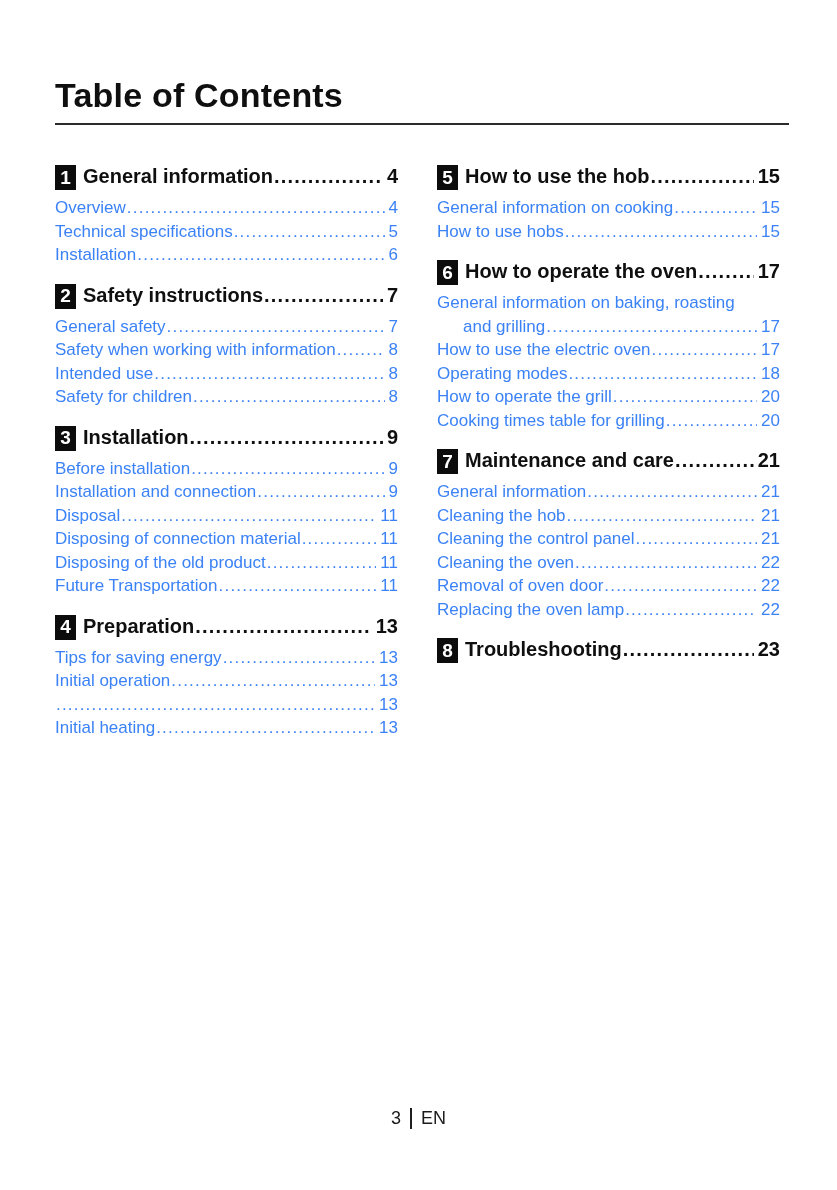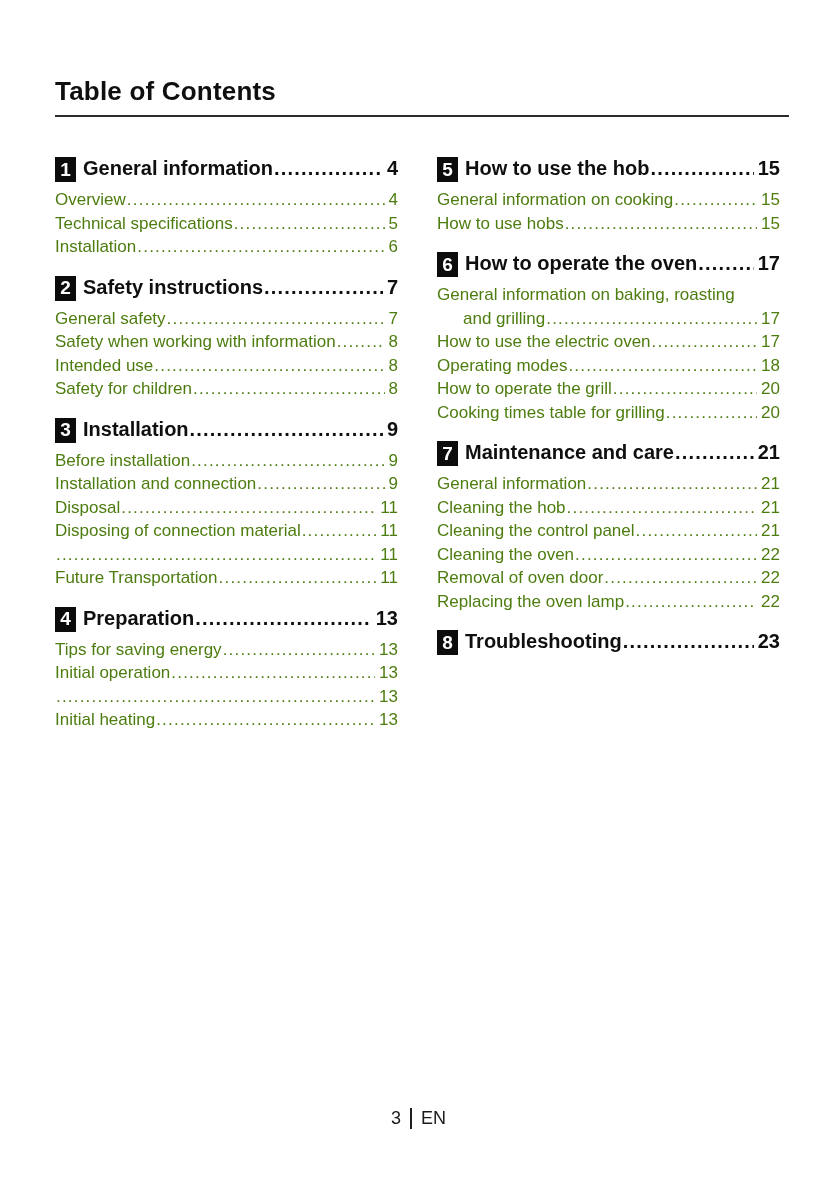--- a/index.html
+++ b/index.html
@@ -7,21 +7,21 @@
     position:relative;
     width:837px;height:1190px;
     background:#ffffff;
     color:#161616;
     font-family:"Liberation Sans","DejaVu Sans",sans-serif;
     overflow:hidden;
   }
   .header{padding:76px 48px 0 55px;}
   .title{
     margin:0;
-    font-size:26px;
+    font-size:34px;
     font-weight:bold;
     letter-spacing:.2px;
     color:#0f0f0f;
   }
   .rule{margin-top:8px;height:2px;background:#2b2b2b;}
   .toc{
     display:flex;
     gap:39px;
     padding:40px 48px 0 55px;
   }
@@ -46,21 +46,21 @@
     color:#ffffff;
     font-size:19px;
     font-weight:bold;
     margin-right:7px;
   }
   .toc-item{
     display:flex;
     align-items:baseline;
     font-size:17px;
     line-height:23.5px;
-    color:#4d7c0f;
+    color:#3b82f6;
   }
   .toc-item.indent .entry-label{padding-left:26px;}
   .entry-label{white-space:nowrap;}
   .dots{
     flex:1 1 auto;
     overflow:hidden;
     white-space:nowrap;
     letter-spacing:1.2px;
     margin:0 1px;
     min-width:6px;
@@ -169,20 +169,21 @@
             <span class="entry-label">Disposal</span>
             <span class="dots"></span>
             <span class="page-num">11</span>
           </div>
           <div class="toc-item">
             <span class="entry-label">Disposing of connection material</span>
             <span class="dots"></span>
             <span class="page-num">11</span>
           </div>
           <div class="toc-item">
+            <span class="entry-label">Disposing of the old product</span>
             <span class="dots"></span>
             <span class="page-num">11</span>
           </div>
           <div class="toc-item">
             <span class="entry-label">Future Transportation</span>
             <span class="dots"></span>
             <span class="page-num">11</span>
           </div>
         </div>
         <div class="toc-section">

